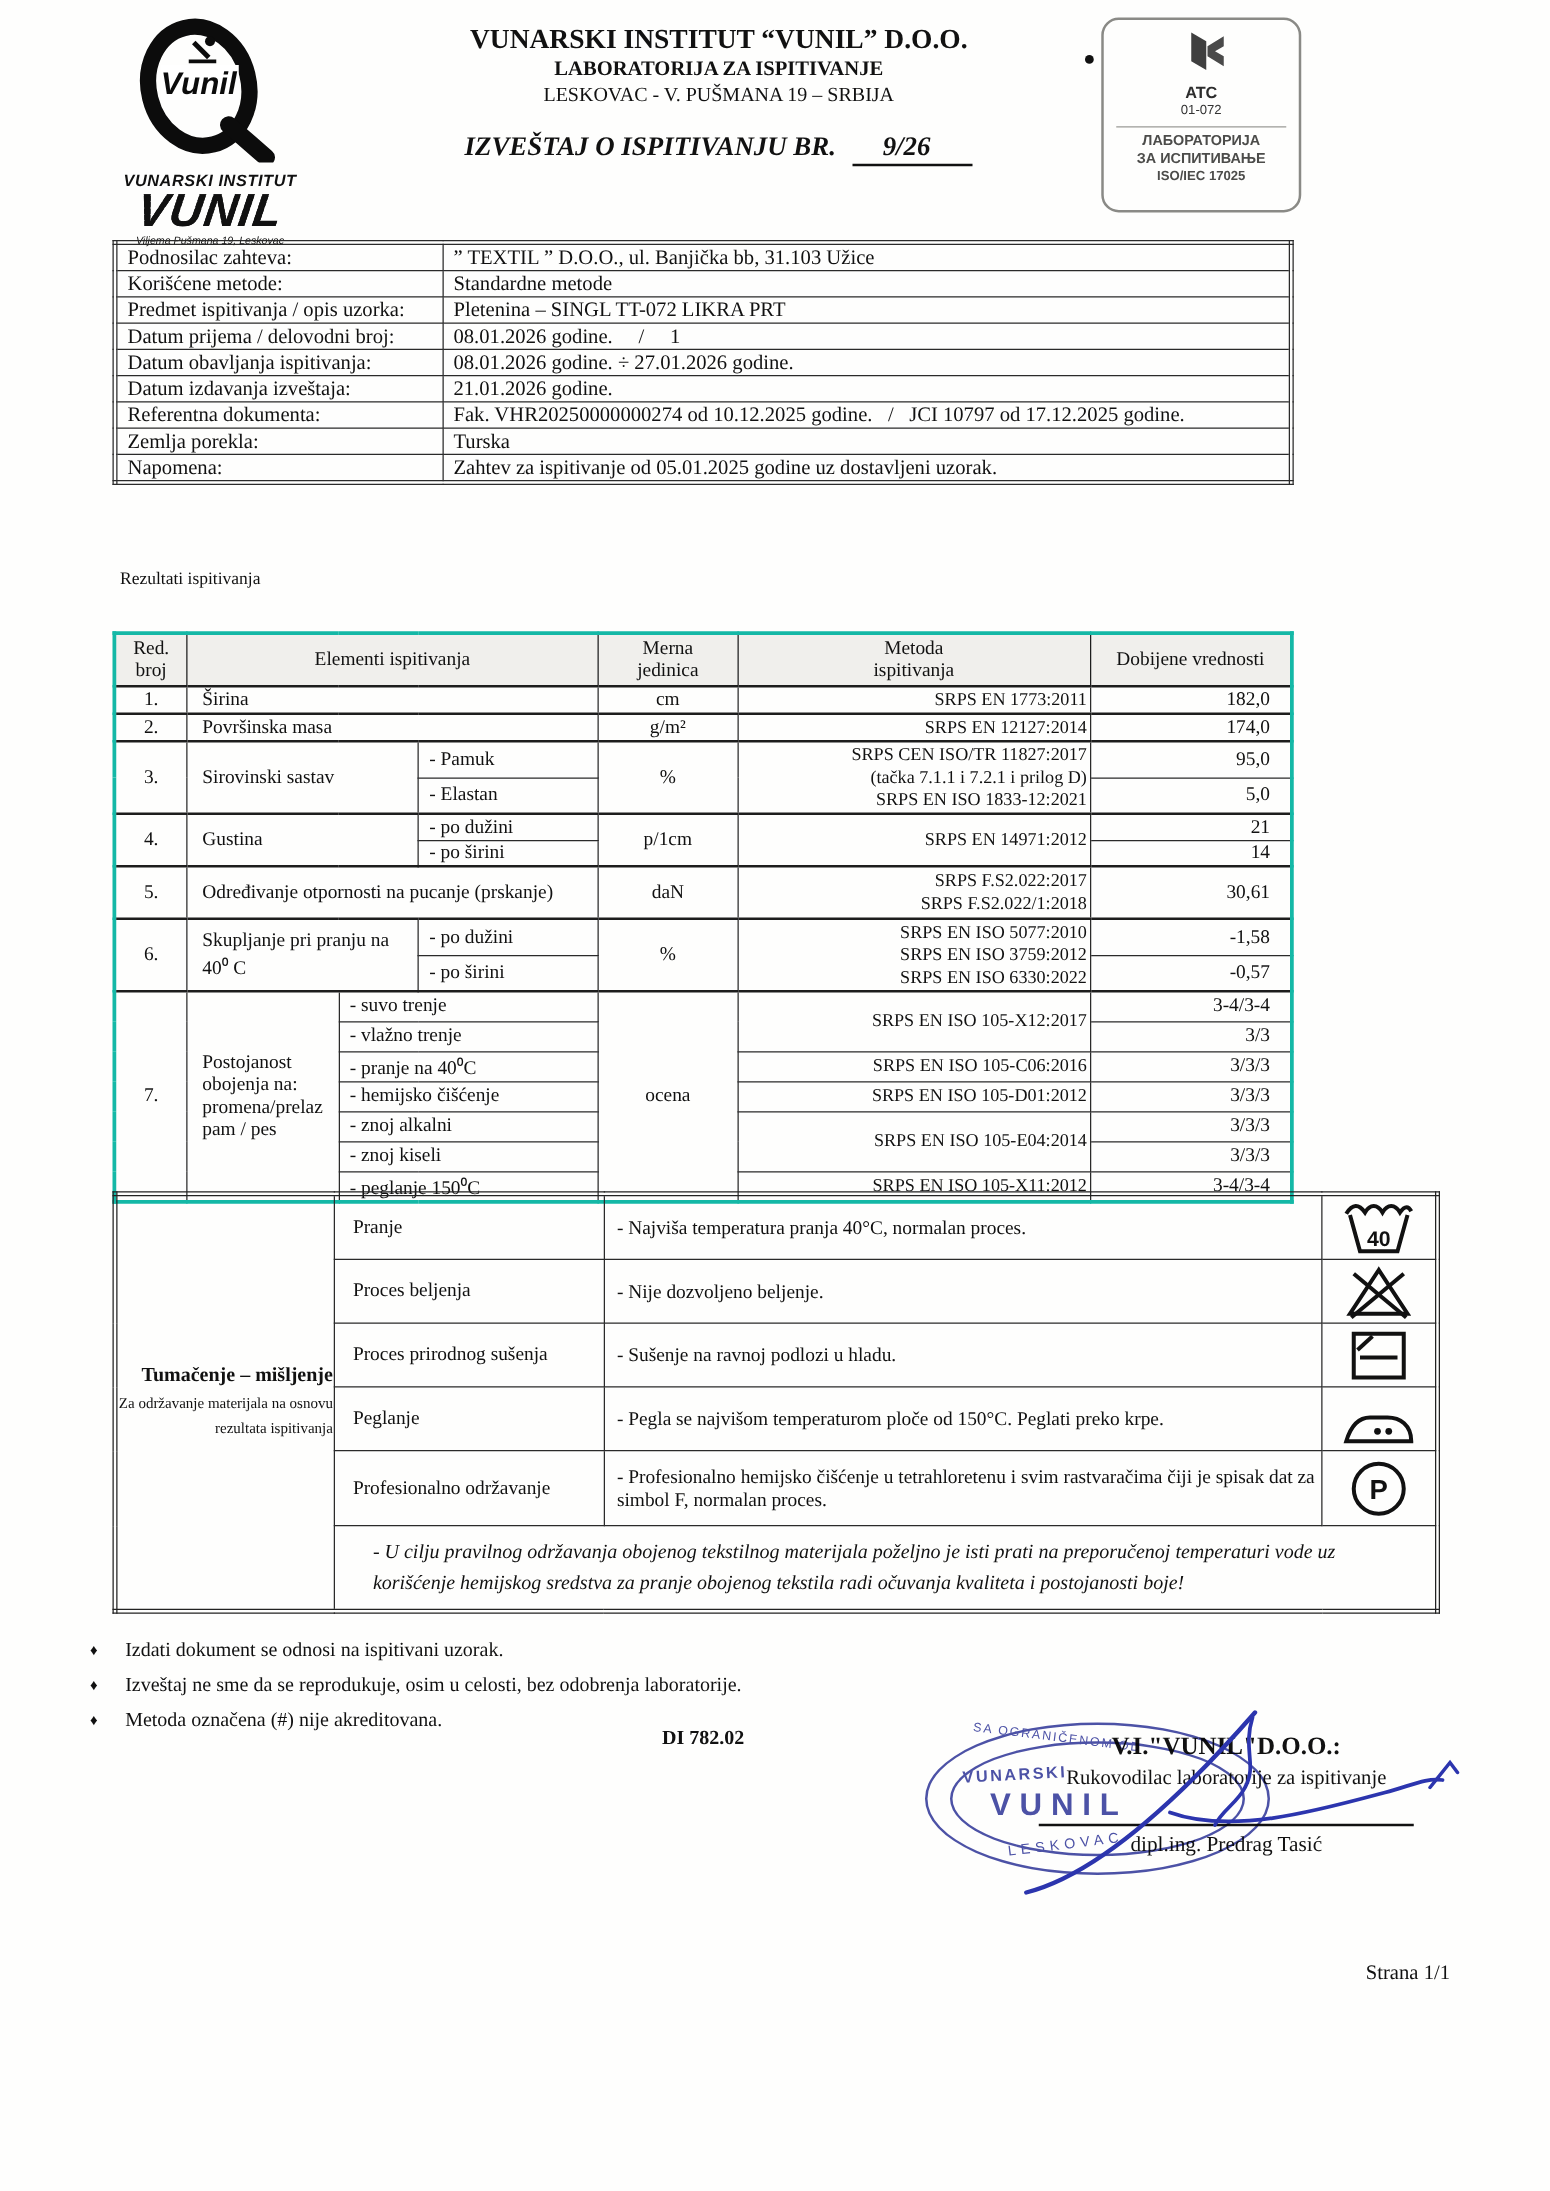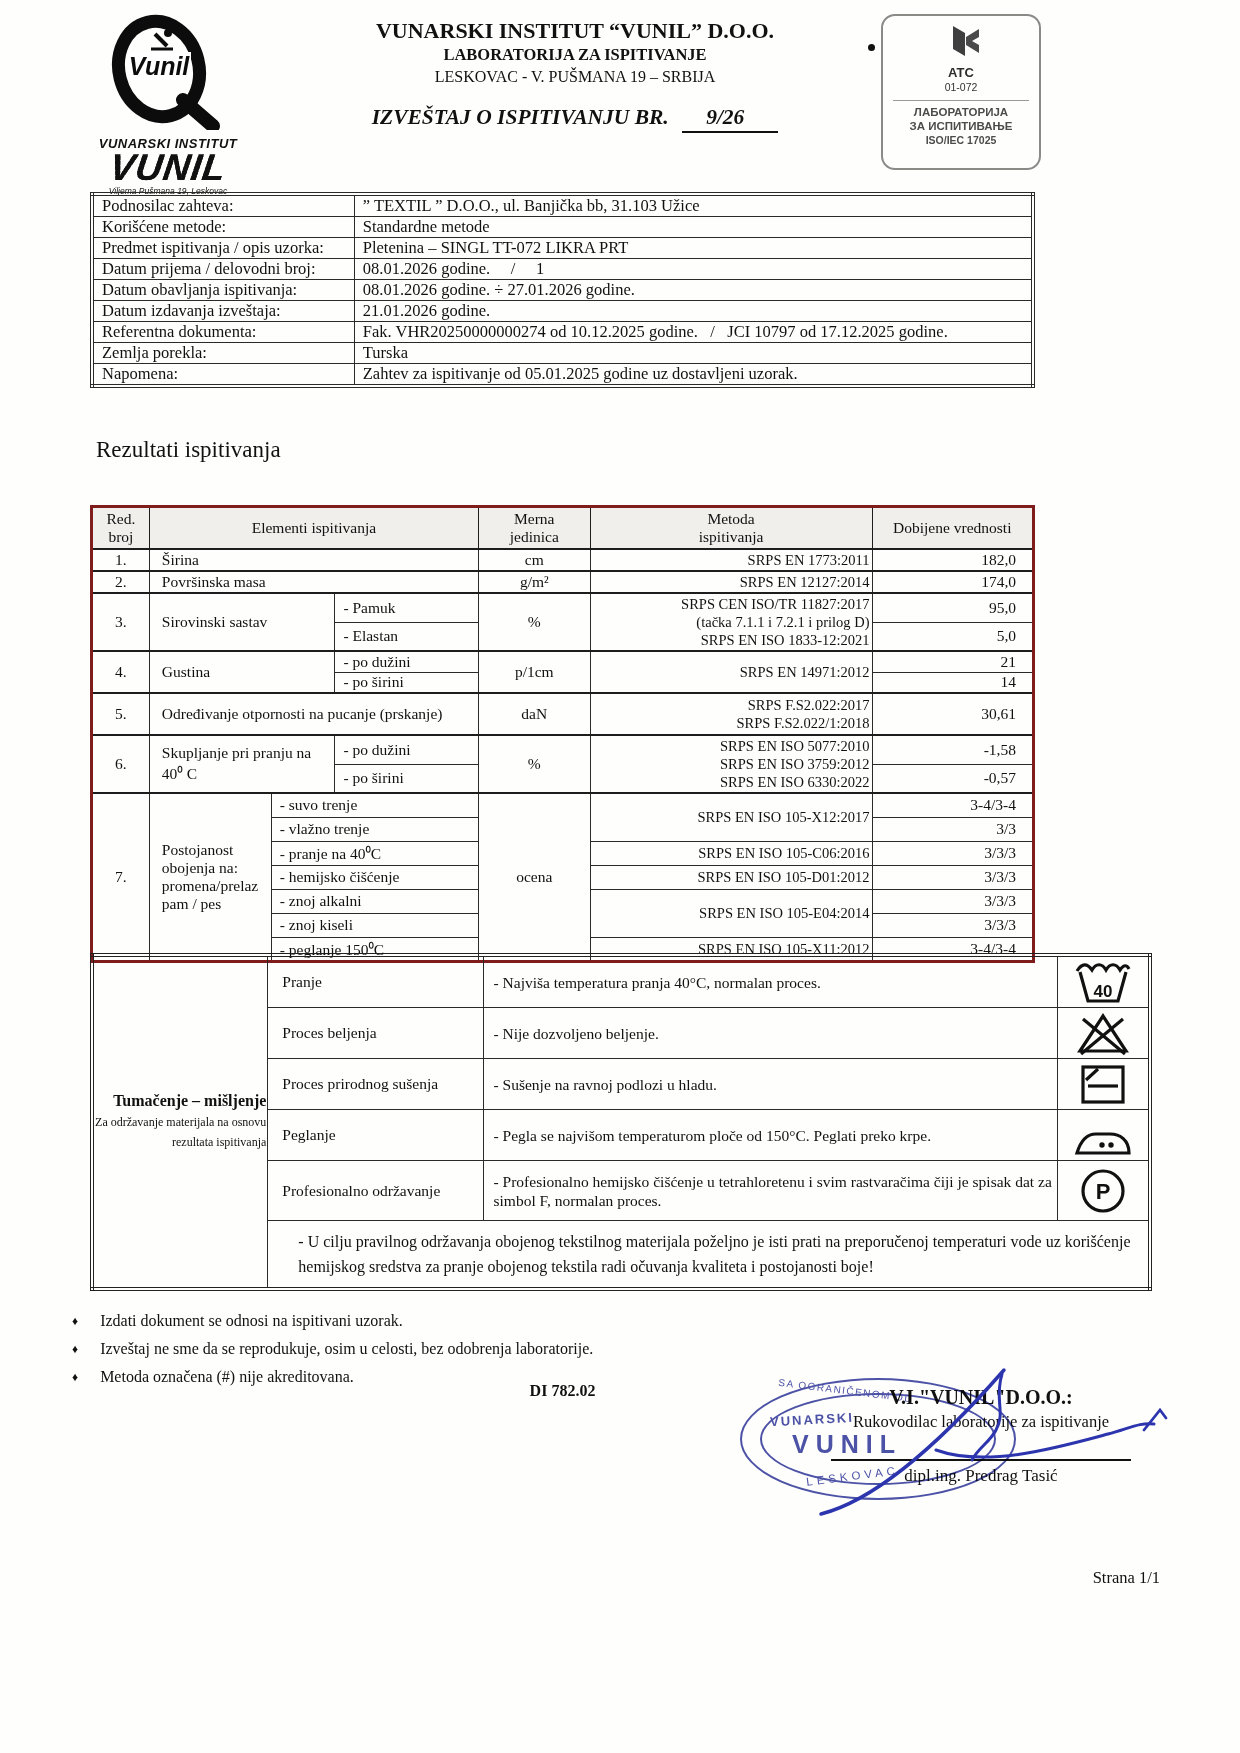--- a/index.html
+++ b/index.html
@@ -39,23 +39,23 @@
 
   
   table{border-collapse:collapse;}
   .info{left:90px;top:192px;}
   .info table{width:945px;border:4px double #2a2a2a;}
   .info td{border:1px solid #2a2a2a;font-size:16.5px;height:20px;padding:0 8px;vertical-align:middle;}
   .info td.lab{width:246px;}
   .info td.val{width:667px;}
 
   
-  .sec-title{left:96px;top:437px;font-size:23px;}
+  .sec-title{left:96px;top:456px;font-size:14px;}
   .res{left:90px;top:505px;}
-  .res table{width:945px;border:3px solid #7f1d1d;}
+  .res table{width:945px;border:3px solid #14b8a6;}
   .res th{background:#f0efec;font-weight:normal;font-size:15.5px;border:1px solid #1d1d1d;
           border-bottom:2px solid #1d1d1d;height:38px;}
   .res td{border:1px solid #2a2a2a;font-size:15.5px;padding:0 4px;vertical-align:middle;}
   .res td.num{text-align:center;}
   .res td.el{padding-left:12px;}
   .res td.sub{padding-left:8px;}
   .res td.unit{text-align:center;}
   .res td.met{text-align:right;font-size:14.5px;line-height:18px;padding:1px 2px;}
   .res td.val{text-align:right;padding-right:16px;}
   .res tr.hb td{border-top:2px solid #1d1d1d;}
@@ -65,21 +65,21 @@
   
   .care{left:90px;top:953px;}
   .care table{width:1062px;border:4px double #222;}
   .care td{border:1px solid #2a2a2a;font-size:15.5px;vertical-align:middle;}
   .care td.side{width:172px;text-align:right;padding:1px;}
   .care .side-t{font-weight:bold;font-size:16px;}
   .care .side-s{font-size:12px;line-height:20px;margin-top:2px;}
   .care td.cat{width:200px;padding-left:14px;}
   .care td.desc{width:566px;padding-left:10px;line-height:19px;}
   .care td.sym{width:90px;text-align:center;padding:2px 0;}
-  .care td.note{font-size:16px;line-height:25px;padding:8px 14px 8px 30px;margin-left:42px;}
+  .care td.note{font-style:italic;font-size:16px;line-height:25px;padding:8px 14px 8px 30px;margin-left:42px;}
   .rh43{height:43px;}.rh40{height:40px;}.rh44{height:44px;}.rh60{height:60px;}
   svg.cs{vertical-align:middle;}
   svg.cs *{stroke:#111;stroke-width:3.2;fill:none;}
   svg.cs text{stroke:none;fill:#111;font-family:"Liberation Sans",sans-serif;font-weight:bold;}
   svg.cs .fil{fill:#111;stroke:none;}
 
   
   .notes{left:72px;top:1312px;width:720px;font-size:16px;}
   .note-line{margin-bottom:10px;}
   .note-line .b{font-size:12px;margin-right:22px;vertical-align:1px;}

